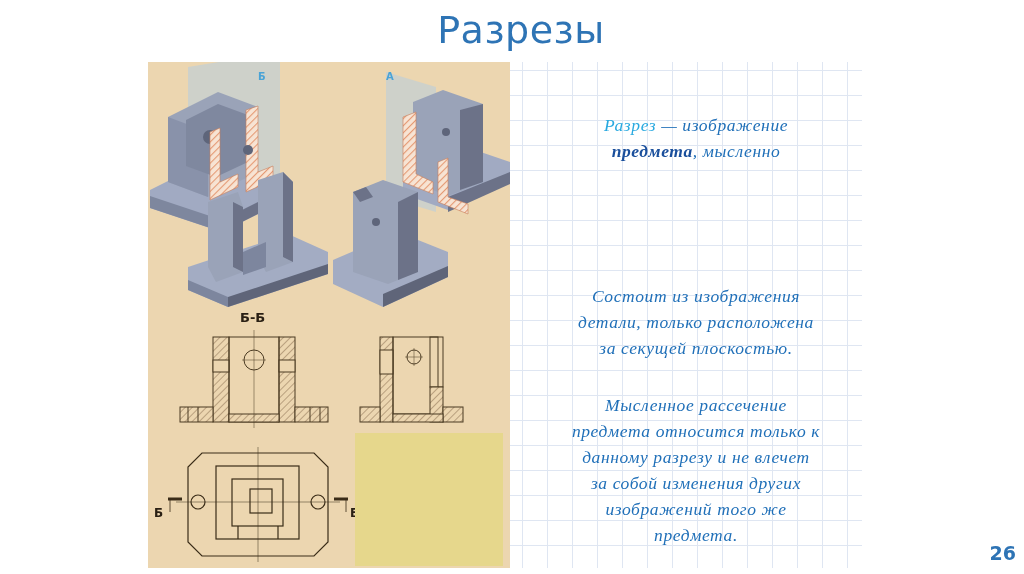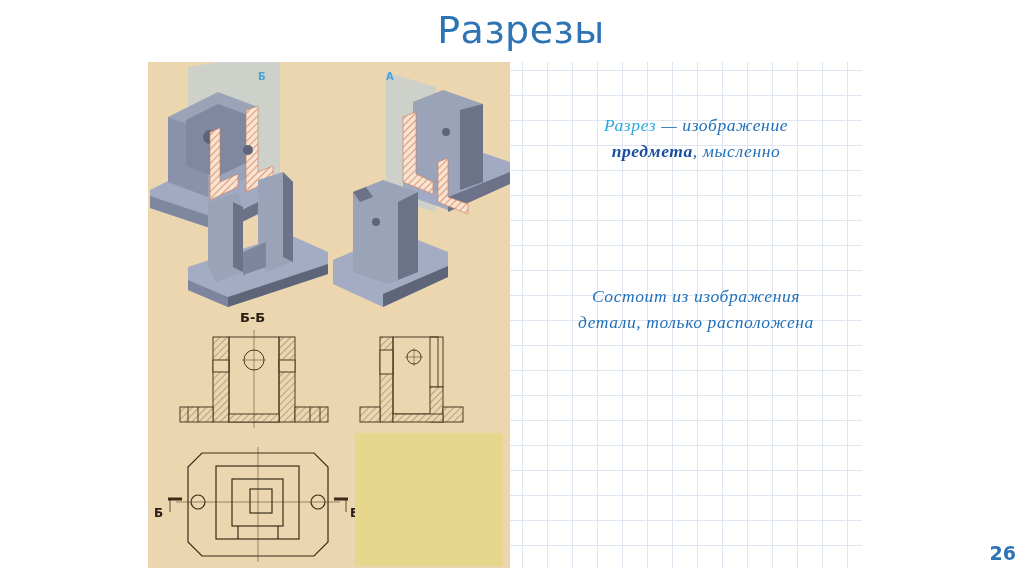--- a/index.html
+++ b/index.html
@@ -179,17 +179,26 @@
 
 <div class="text-panel">
   <div class="para p1">
     <div><span class="term">Разрез</span><span> — изображение</span></div>
     <div><span class="strong">предмета</span><span>, мысленно</span></div>
   </div>
 
   <div class="para p2">
     <div>Состоит из изображения</div>
     <div>детали, только расположена</div>
+    <div>за секущей плоскостью.</div>
   </div>
 
+  <div class="para p3">
+    <div>Мысленное рассечение</div>
+    <div>предмета относится только к</div>
+    <div>данному разрезу и не влечет</div>
+    <div>за собой изменения других</div>
+    <div>изображений того же</div>
+    <div>предмета.</div>
+  </div>
 </div>
 
 <div class="slide-number">26</div>
 
 </body></html>

